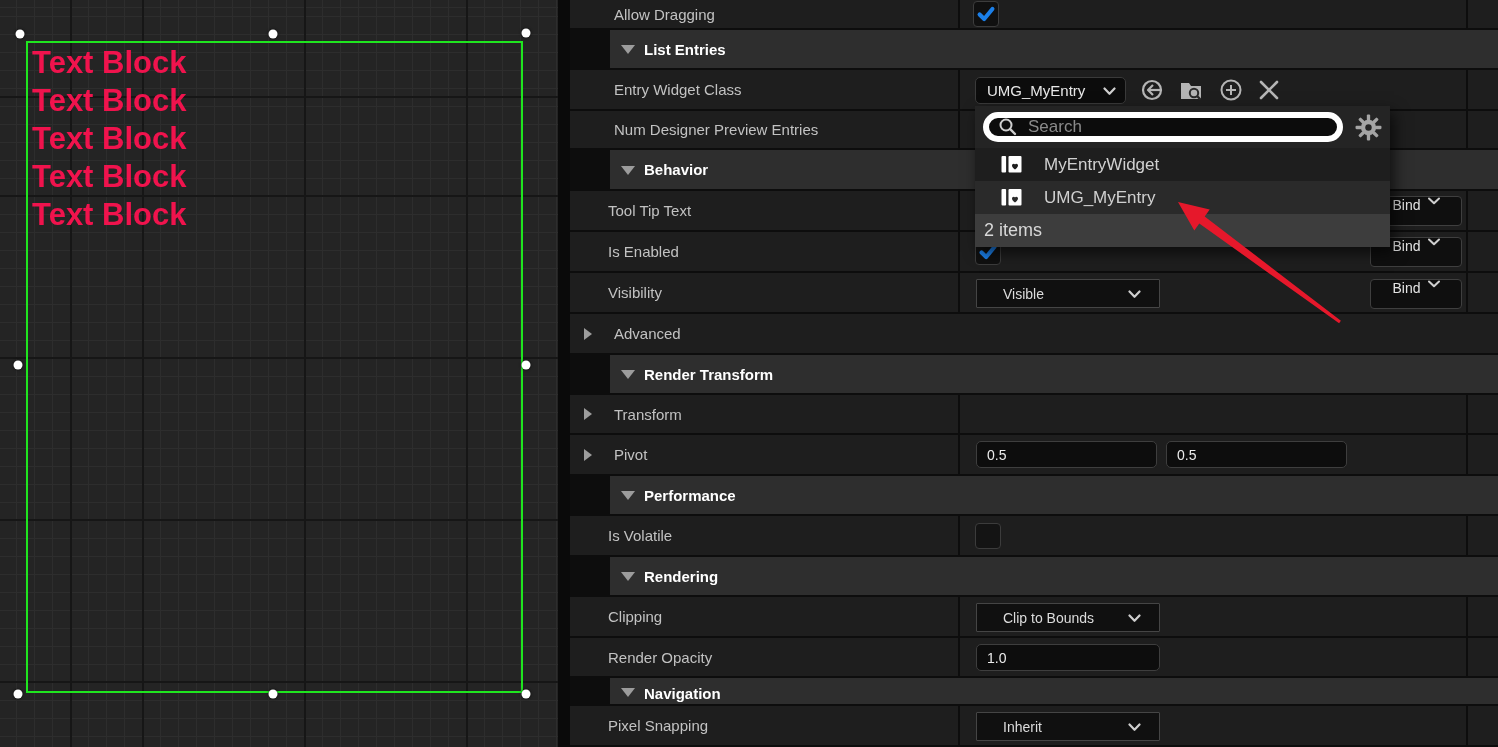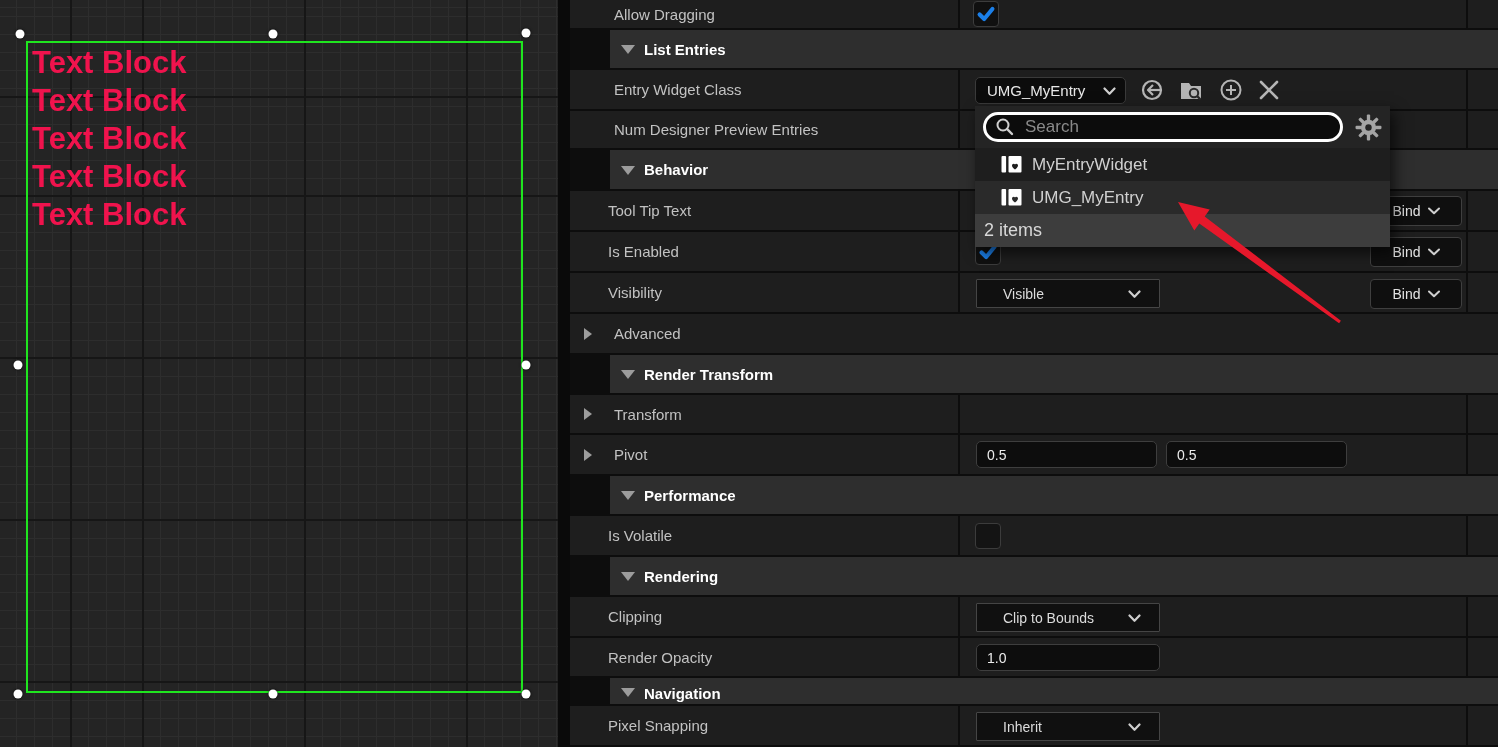--- a/index.html
+++ b/index.html
@@ -53,35 +53,35 @@
   .dropdown{position:absolute;height:29px;background:#101010;border:1px solid #454545;
     border-radius:1px;color:#dcdcdc;font-size:14px;display:flex;align-items:center;
     padding-left:26px;}
   .dropdown .chev{position:absolute;right:18px;top:50%;margin-top:-4px;}
   .combo{position:absolute;left:405px;top:7px;width:151px;height:27px;background:#0c0c0c;
     border:1px solid #3a3a3a;border-radius:5px;color:#e8e8e8;font-size:15px;
     display:flex;align-items:center;padding-left:11px;}
   .combo .chev{position:absolute;right:9px;top:50%;margin-top:-4px;}
   .bind{position:absolute;left:800px;width:92px;height:30px;background:#0f0f0f;
     border:1px solid #3f3f3f;border-radius:4px;color:#e3e3e3;font-size:14px;
-    display:flex;align-items:center;justify-content:center;gap:7px;}
+    display:flex;align-items:flex-start;justify-content:center;gap:7px;}
   .tool-icon{position:absolute;top:50%;margin-top:-14px;width:28px;height:28px;
     display:flex;align-items:center;justify-content:center;cursor:pointer;}
 
   
   #popup{position:absolute;left:975px;top:106px;width:415px;height:140px;background:#1e1e1e;
     box-shadow:4px 6px 14px rgba(0,0,0,.65);z-index:5;}
   #popup .search-strip{position:relative;height:42px;background:#242424;}
   .search-pill{position:absolute;left:8px;top:6px;width:360px;height:30px;border-radius:16px;
-    border:3px solid #ffffff;background:#0c0c0c;display:flex;align-items:center;padding-left:9px;}
+    border:6px solid #ffffff;background:#0c0c0c;display:flex;align-items:center;padding-left:9px;}
   .search-pill input{background:transparent;border:none;outline:none;color:#d0d0d0;
     font-size:17px;width:290px;margin-left:8px;font-family:"Liberation Sans",sans-serif;}
   .search-pill input::placeholder{color:#8a8a8a;}
   .gear{position:absolute;right:8px;top:8px;}
-  .pop-item{position:relative;height:33px;display:flex;align-items:center;padding-left:26px;gap:10px;}
+  .pop-item{position:relative;height:33px;display:flex;align-items:center;padding-left:26px;gap:22px;}
   .pop-item .pi-label{color:#d0d0d0;font-size:17px;}
   .pop-item.alt{background:#2a2a2a;}
   .pop-footer{height:33px;background:#3d3d3d;display:flex;align-items:center;
     padding-left:9px;color:#d8d8d8;font-size:18px;}
 
   
   #arrow-overlay{position:absolute;left:0;top:0;width:1498px;height:747px;
     pointer-events:none;z-index:10;}
 </style>
 </head>

